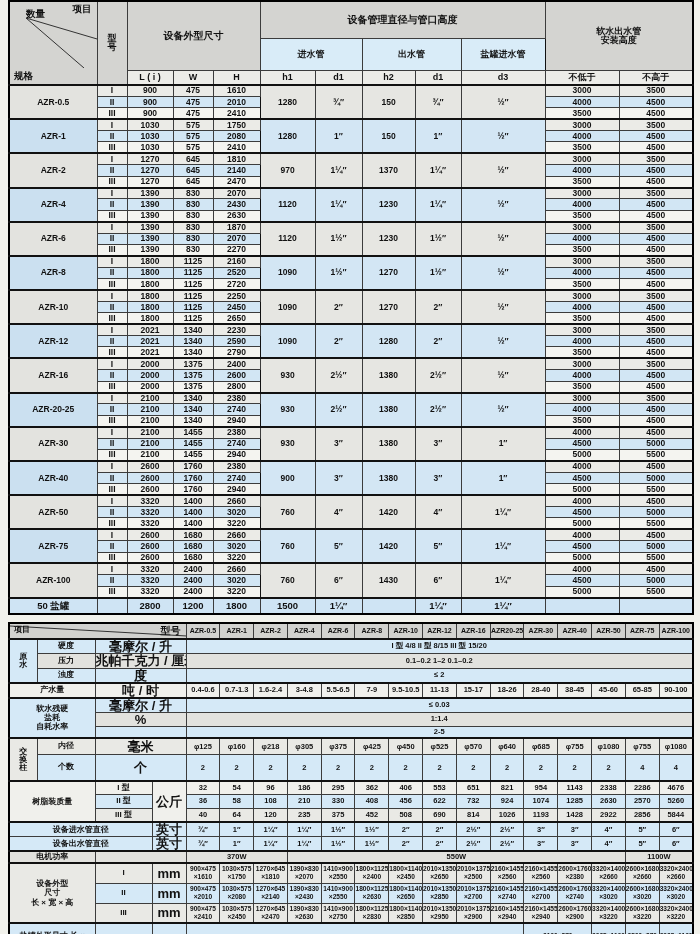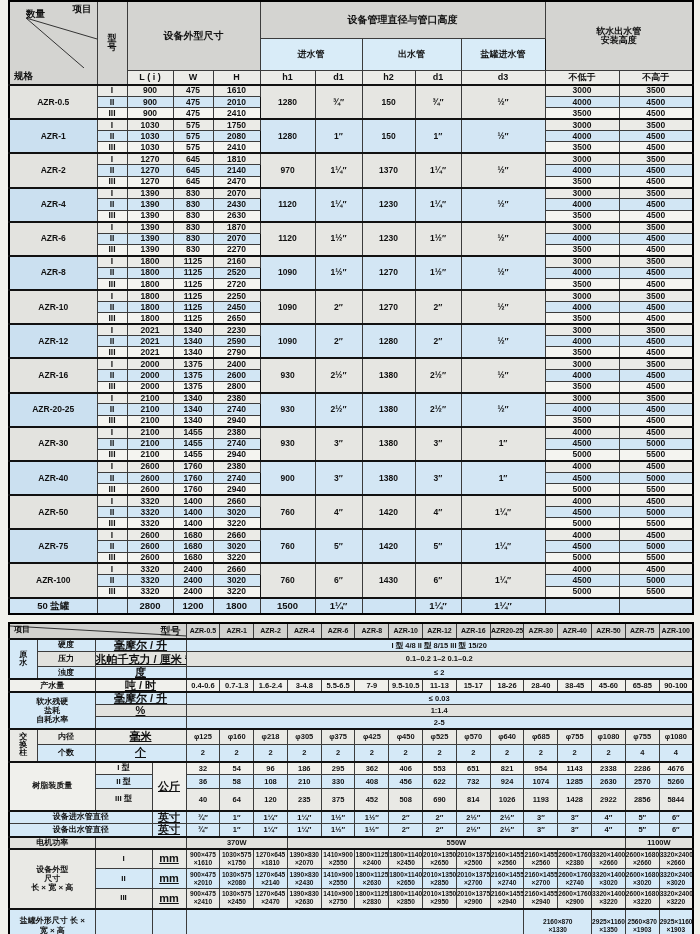--- a/index.html
+++ b/index.html
@@ -33,21 +33,21 @@
   #t1 tr.salt{height:16px;}
   #t1 tr.salt td{background:#cfe4f4;font-size:9.5px;border-top:2px solid #111;}
   
   #t2{width:684px;margin-top:7px;}
   #t2 td{font-size:7.5px;line-height:1.0;}
   #t2 .hdr td{background:#d2d2cf;font-size:7px;height:14px;}
   #t2 .corner2{position:relative;background:#d2d2cf;}
   #t2 .corner2 .cl{position:absolute;left:4px;top:2px;font-size:8px;}
   #t2 .corner2 .cr{position:absolute;right:5px;bottom:2px;font-size:10px;}
   #t2 td.lbl{font-size:8px;}
-  #t2 td.unit{font-size:11px;text-decoration:underline;}
+  #t2 td.unit{font-size:13px;}
   #t2 td.vert{white-space:pre-line;font-size:8px;line-height:1.0;}
   #t2 td.multi{white-space:pre-line;line-height:1.15;font-size:8px;}
   #t2 td.dim{white-space:pre-line;font-size:6.6px;line-height:1.2;}
   .bg-blue td, td.bg-blue{background:#d5e9f7;}
   .bg-gray td, td.bg-gray{background:#e2e2de;}
   .bg-lite td, td.bg-lite{background:#f0f0ec;}
   .bg-mid  td, td.bg-mid{background:#e9e9e5;}
   .sep-top td{border-top:2px solid #111;}
   svg{display:block;}
 </style>
@@ -689,21 +689,21 @@
             <td>φ450</td>
             <td>φ525</td>
             <td>φ570</td>
             <td>φ640</td>
             <td>φ685</td>
             <td>φ755</td>
             <td>φ1080</td>
             <td>φ755</td>
             <td>φ1080</td>
           </tr>
-          <tr class="bg-blue" style="height: 17px;">
+          <tr class="bg-blue" style="height: 27px;">
             <td class="lbl">个数</td>
             <td colspan="2" class="unit">个</td>
             <td>2</td>
             <td>2</td>
             <td>2</td>
             <td>2</td>
             <td>2</td>
             <td>2</td>
             <td>2</td>
             <td>2</td>
@@ -746,21 +746,21 @@
             <td>456</td>
             <td>622</td>
             <td>732</td>
             <td>924</td>
             <td>1074</td>
             <td>1285</td>
             <td>2630</td>
             <td>2570</td>
             <td>5260</td>
           </tr>
-          <tr class="bg-mid" style="height: 22px;">
+          <tr class="bg-mid" style="height: 14px;">
             <td class="lbl">III 型</td>
             <td>40</td>
             <td>64</td>
             <td>120</td>
             <td>235</td>
             <td>375</td>
             <td>452</td>
             <td>508</td>
             <td>690</td>
             <td>814</td>

